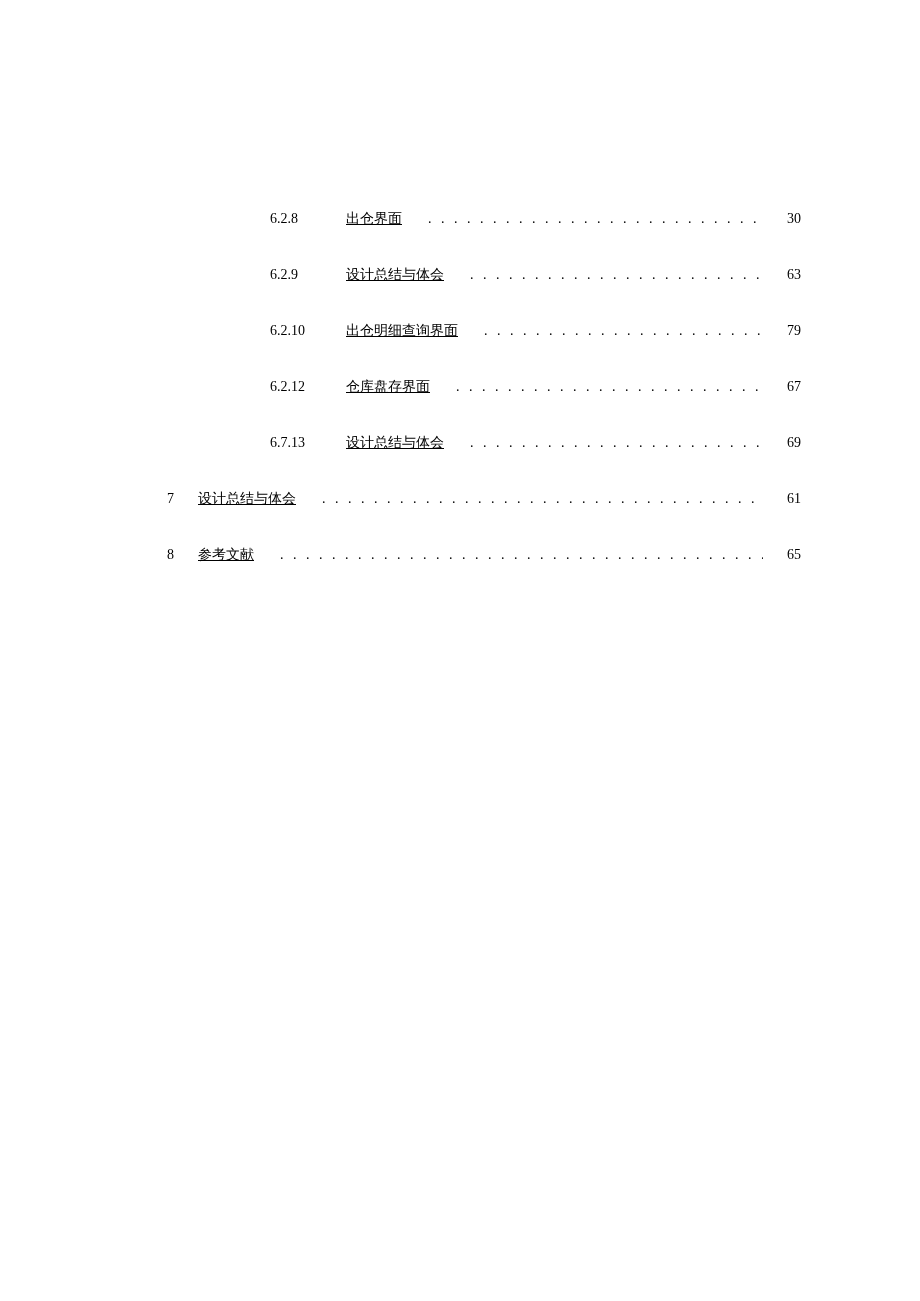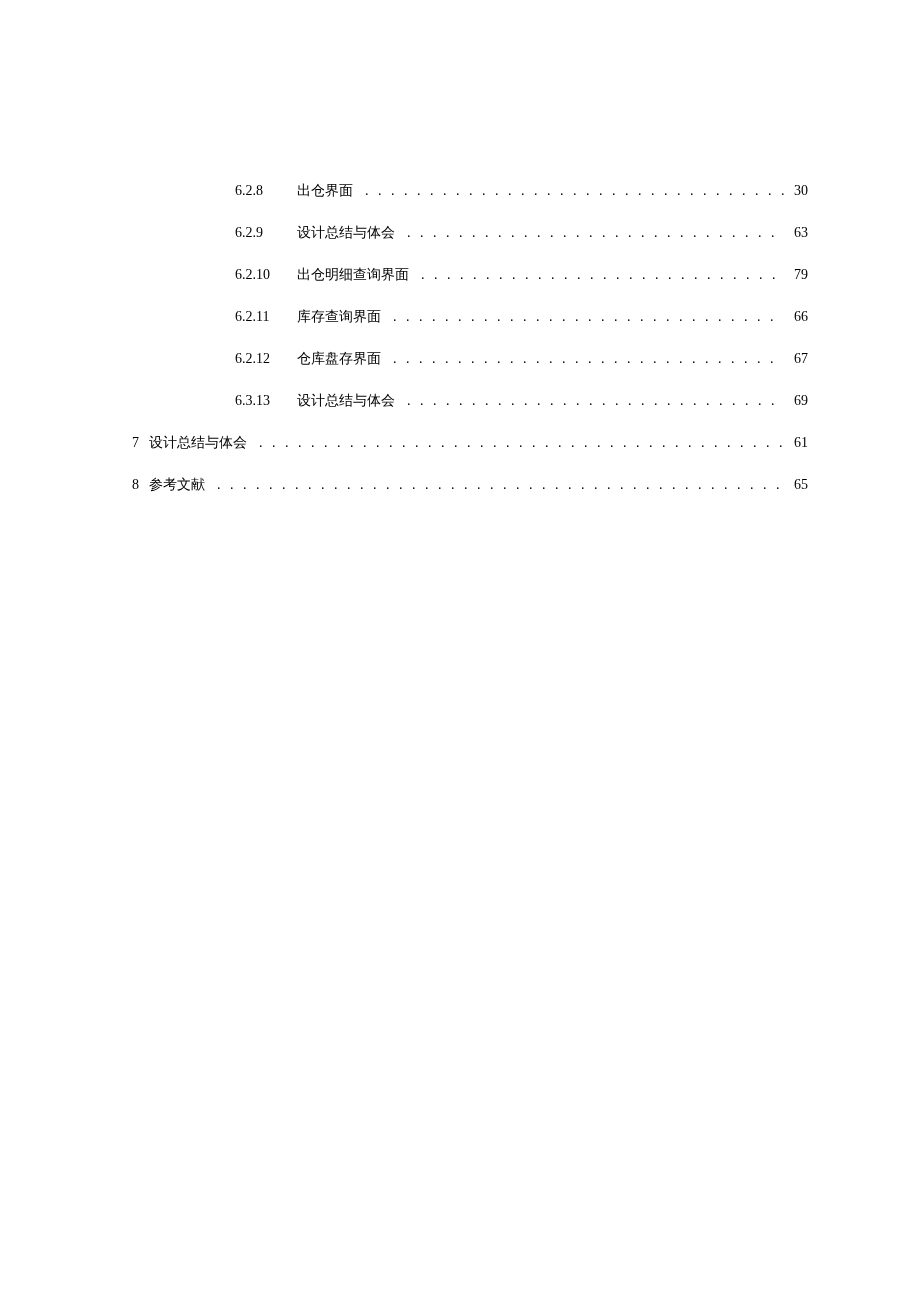--- a/index.html
+++ b/index.html
@@ -1,16 +1,16 @@
 <!DOCTYPE html>
 <html><head>
   <meta charset="utf-8">
   <style>
     * {
-      margin: 5px;
+      margin: 12px;
       padding: 0;
       box-sizing: border-box;
     }
     body {
       width: 920px;
       height: 1301px;
       background: #ffffff;
       font-family: "SimSun", "宋体", serif;
       font-size: 14px;
       color: #000000;
@@ -31,20 +31,21 @@
       padding-left: 0;
     }
     .toc-number {
       flex: 0 0 auto;
     }
     .toc-entry.level-3 .toc-number {
       min-width: 52px;
     }
     .toc-title {
       flex: 0 0 auto;
+      text-decoration: underline;
     }
     .toc-dots {
       flex: 1 1 auto;
       overflow: hidden;
       letter-spacing: 3px;
       color: #000000;
       font-size: 14px;
       padding-left: 2px;
       padding-right: 2px;
     }
@@ -71,33 +72,27 @@
       <span class="toc-dots"></span>
       <span class="toc-page">63</span>
     </div>
     <div class="toc-entry level-3">
       <span class="toc-number">6.2.10</span>
       <span class="toc-title">出仓明细查询界面</span>
       <span class="toc-dots"></span>
       <span class="toc-page">79</span>
     </div>
     <div class="toc-entry level-3">
-      <span class="toc-number">6.2.11</span>
-      <span class="toc-title">库存查询界面</span>
-      <span class="toc-dots"></span>
-      <span class="toc-page">66</span>
-    </div>
-    <div class="toc-entry level-3">
       <span class="toc-number">6.2.12</span>
       <span class="toc-title">仓库盘存界面</span>
       <span class="toc-dots"></span>
       <span class="toc-page">67</span>
     </div>
     <div class="toc-entry level-3">
-      <span class="toc-number">6.3.13</span>
+      <span class="toc-number">6.7.13</span>
       <span class="toc-title">设计总结与体会</span>
       <span class="toc-dots"></span>
       <span class="toc-page">69</span>
     </div>
     <div class="toc-entry level-1">
       <span class="toc-number">7</span>
       <span class="toc-title"> 设计总结与体会</span>
       <span class="toc-dots"></span>
       <span class="toc-page">61</span>
     </div>

